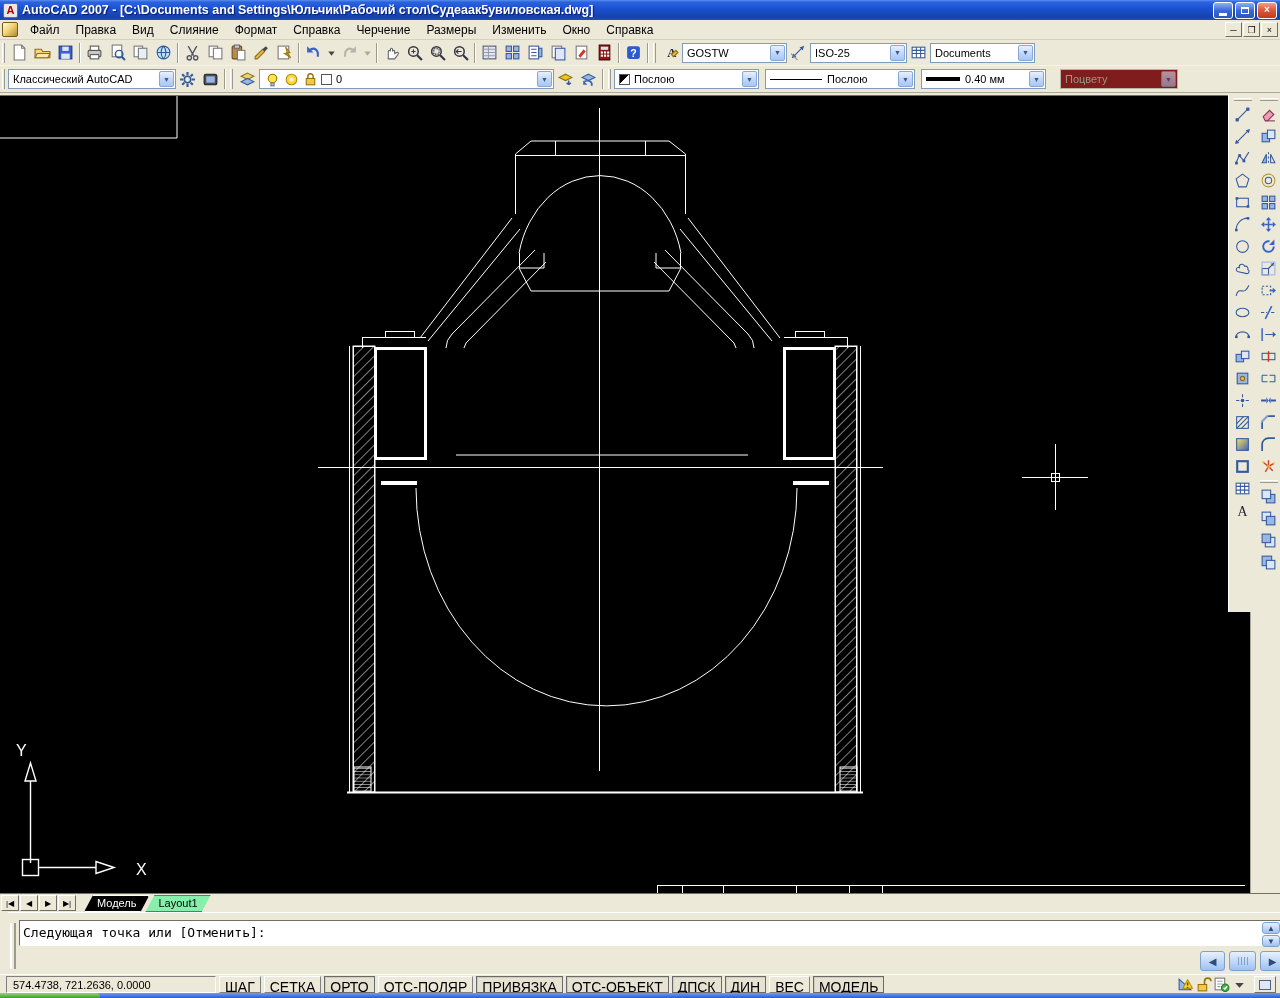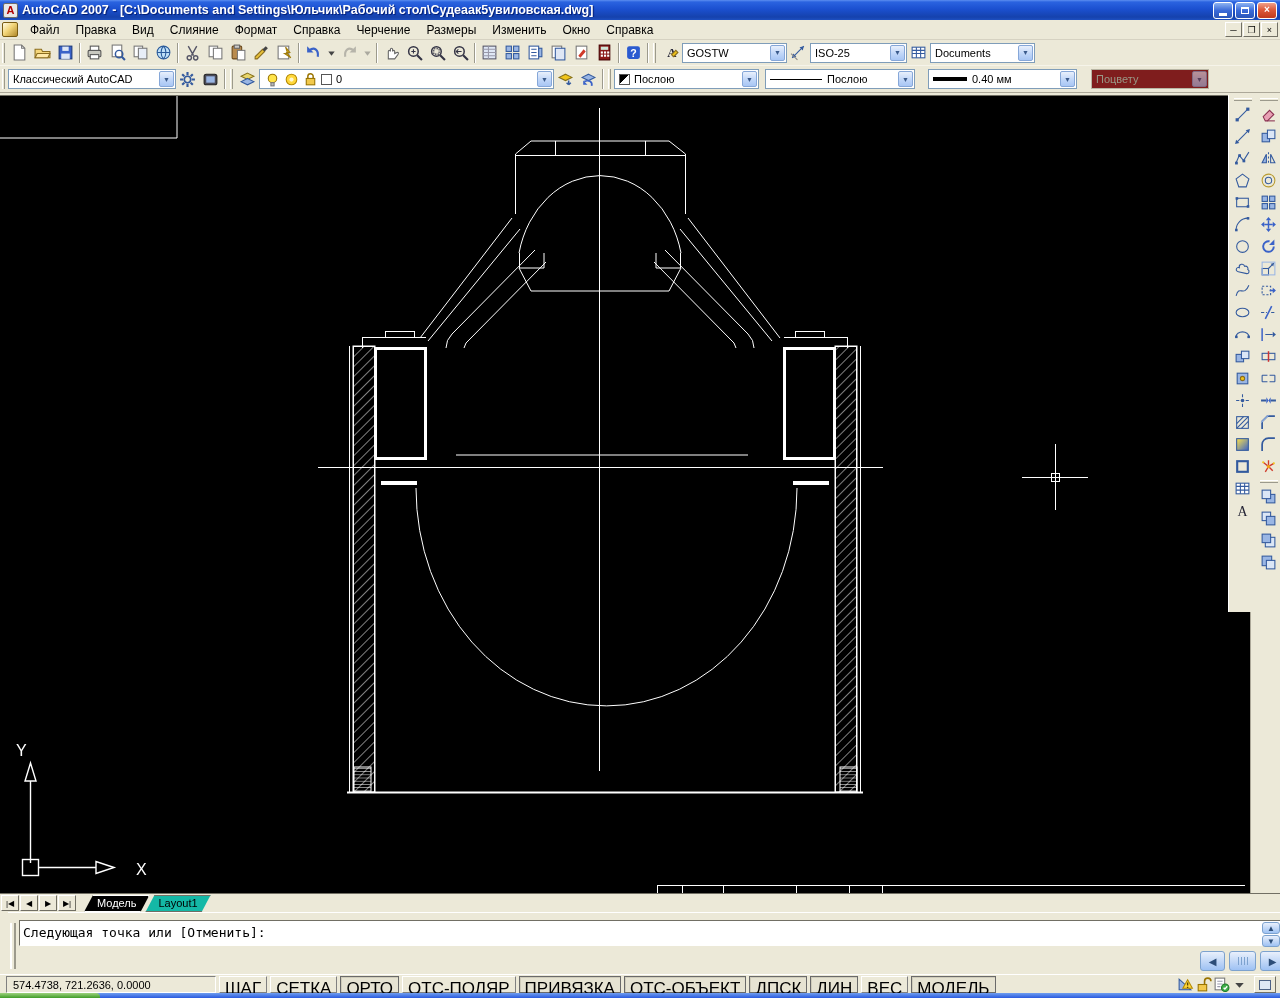--- a/index.html
+++ b/index.html
@@ -71,21 +71,21 @@
   .vcol .tbtn{width:23px;height:22px}
 
   
   .tabstrip{position:absolute;left:0;top:893px;width:1280px;height:19px;background:#ece9d8;
     display:flex;align-items:flex-start;border-top:1px solid #716f64}
   .navbtn{width:18px;height:16px;margin:1px 0 0 1px;background:#ece9d8;border:1px solid;
     border-color:#fff #716f64 #716f64 #fff;font-size:8px;display:flex;align-items:center;justify-content:center;color:#000}
   .tab{height:17px;margin-top:1px;padding:1px 12px 0;font-size:11px;
     clip-path:polygon(9px 0,calc(100% - 0px) 0,calc(100% - 9px) 100%,0 100%)}
   .tab.model{background:#000;color:#fff;border:1px solid #fff;margin-left:8px}
-  .tab.layout{background:#14b8a6;color:#000;border:1px solid #716f64;margin-left:-4px}
+  .tab.layout{background:#86efac;color:#000;border:1px solid #716f64;margin-left:-4px}
 
   
   .cmdwin{position:absolute;left:8px;top:912px;width:1280px;height:62px;background:#ece9d8;border-top:1px solid #fff}
   .cmdgrip{position:absolute;left:2px;top:10px;width:6px;height:46px;
     border-left:2px solid #fff;border-right:2px solid #9c9a8c}
   .cmdhist{position:absolute;left:11px;top:7px;width:1263px;height:26px;background:#fff;
     border:1px solid;border-color:#716f64 #fff #fff #716f64;
     font-family:"DejaVu Sans Mono",monospace;font-size:13px;padding:4px 2px 0 3px;color:#000}
   .cmdline{position:absolute;left:11px;top:36px;width:1172px;height:24px;background:#fff;
     border:1px solid;border-color:#716f64 #fff #fff #716f64;
@@ -96,21 +96,21 @@
   .xpgripbtn{background:linear-gradient(180deg,#e9f0fc,#bcd4f6 60%,#9ec2f4);
     border:1px solid #7da2ce;border-radius:3px;display:flex;align-items:center;justify-content:center}
   .xpgripbtn i{display:block;width:10px;height:8px;
     background:repeating-linear-gradient(90deg,#7da2ce 0 1px,transparent 1px 3px)}
 
   
   .statusbar{position:absolute;left:0;top:974px;width:1280px;height:19px;background:#ece9d8;
     border-top:1px solid #fff;display:flex;align-items:flex-end;font-size:11px;color:#000}
   .coords{width:210px;height:17px;margin-left:6px;padding:2px 6px;
     border:1px solid;border-color:#808080 #fff #fff #808080;font-size:11px;white-space:nowrap}
-  .tg{height:17px;margin-left:3px;padding:2px 5px 0;font-size:17px;white-space:nowrap}
+  .tg{height:17px;margin-left:3px;padding:2px 5px 0;font-size:14px;white-space:nowrap}
   .tg.off{border:1px solid;border-color:#fff #808080 #808080 #fff}
   .tg.on{border:1px solid #6a6a6a;background:#e6e3d2;box-shadow:inset 1px 1px 0 #cfccba}
   .tray{margin-left:auto;display:flex;align-items:center;margin-right:4px}
   .trayicon{width:18px;height:17px;display:flex;align-items:center;justify-content:center}
   .cleanbtn{width:22px;height:17px;margin-left:6px;background:#ece9d8;border:1px solid;
     border-color:#fff #716f64 #716f64 #fff;display:flex;align-items:center;justify-content:center}
   .cleanbtn i{display:block;width:12px;height:10px;border:1px solid #4d6185;background:#dfe7f5}
 
   
   .taskbar{position:absolute;left:0;top:993px;width:1280px;height:5px;
@@ -539,21 +539,21 @@
   <span class="combo" style="width:145px">
     <span class="swatch"></span>
     <span>Послою</span>
     <span class="cbtn">▼</span>
   </span>
   <span class="combo" style="width:150px;margin-left:6px">
     <span class="lt-sample"></span>
     <span>Послою</span>
     <span class="cbtn">▼</span>
   </span>
-  <span class="combo" style="width:149px;margin-left:13px">
+  <span class="combo" style="width:125px;margin-left:6px">
     <span class="lw-sample"></span>
     <span>0.40 мм</span>
     <span class="cbtn">▼</span>
   </span>
   <span class="combo disabled" style="width:118px;margin-left:14px">
     <span>Поцвету</span>
     <span class="cbtn">▼</span>
   </span>
 </div>
 

